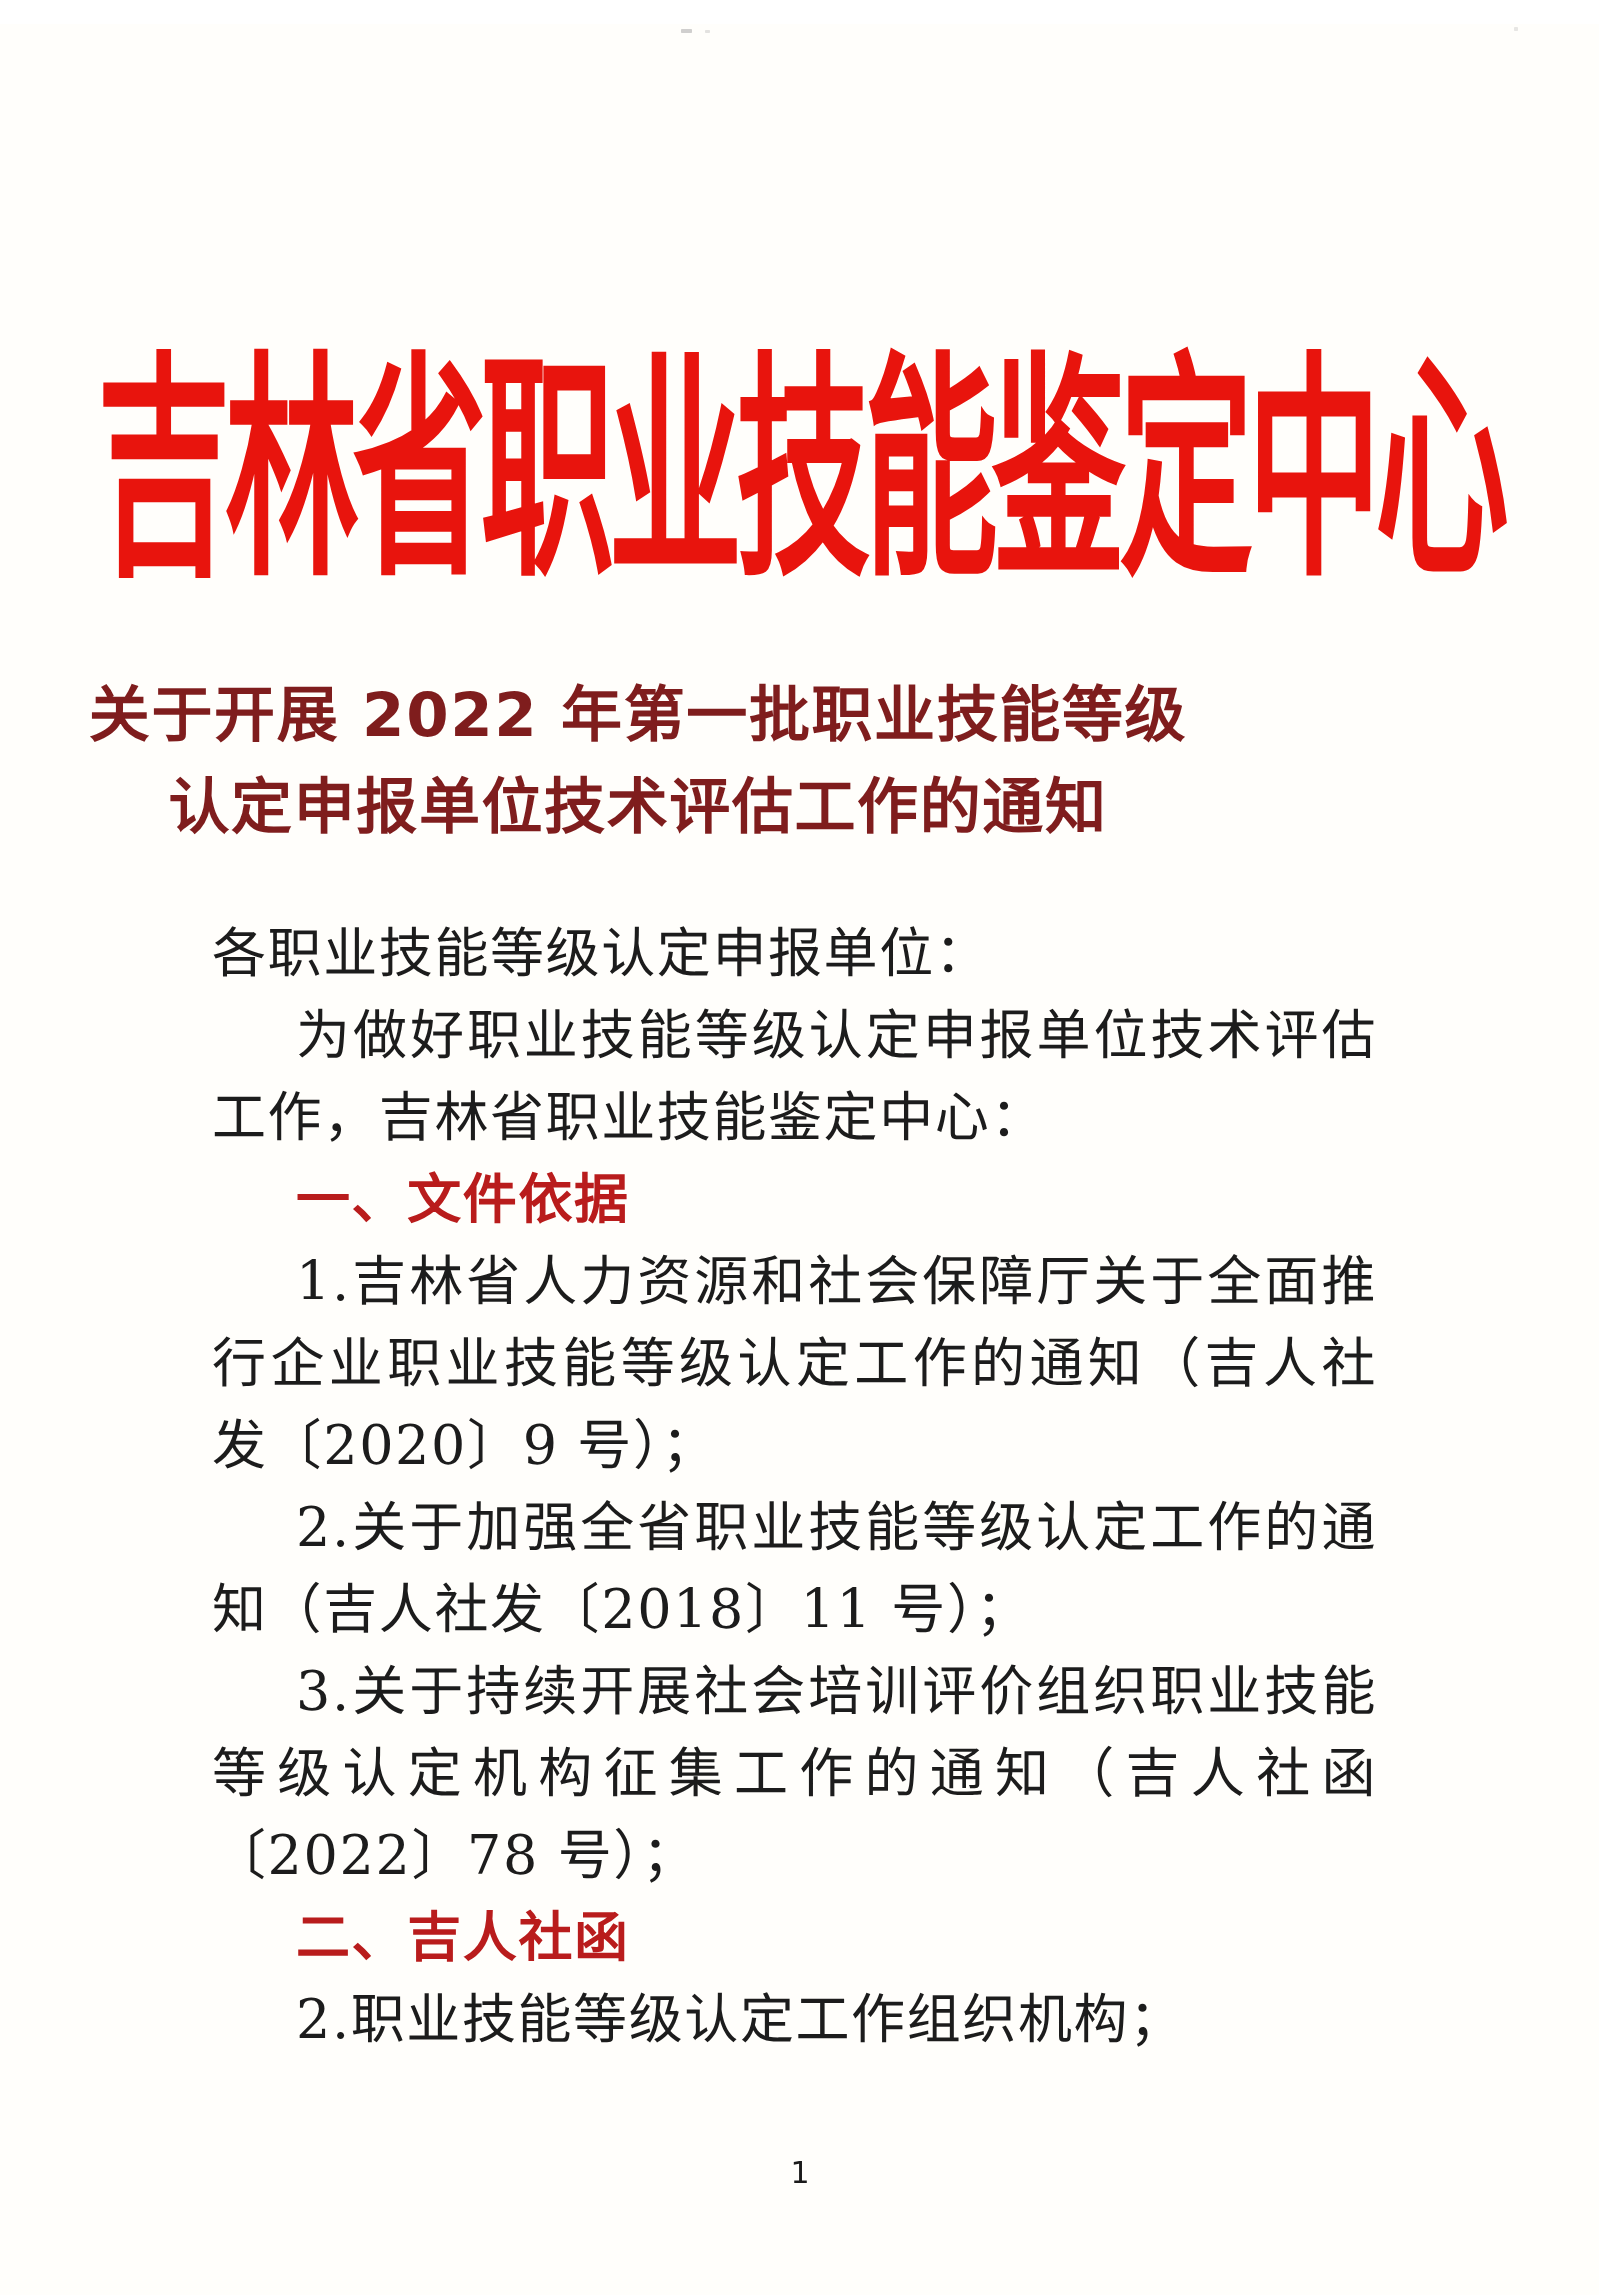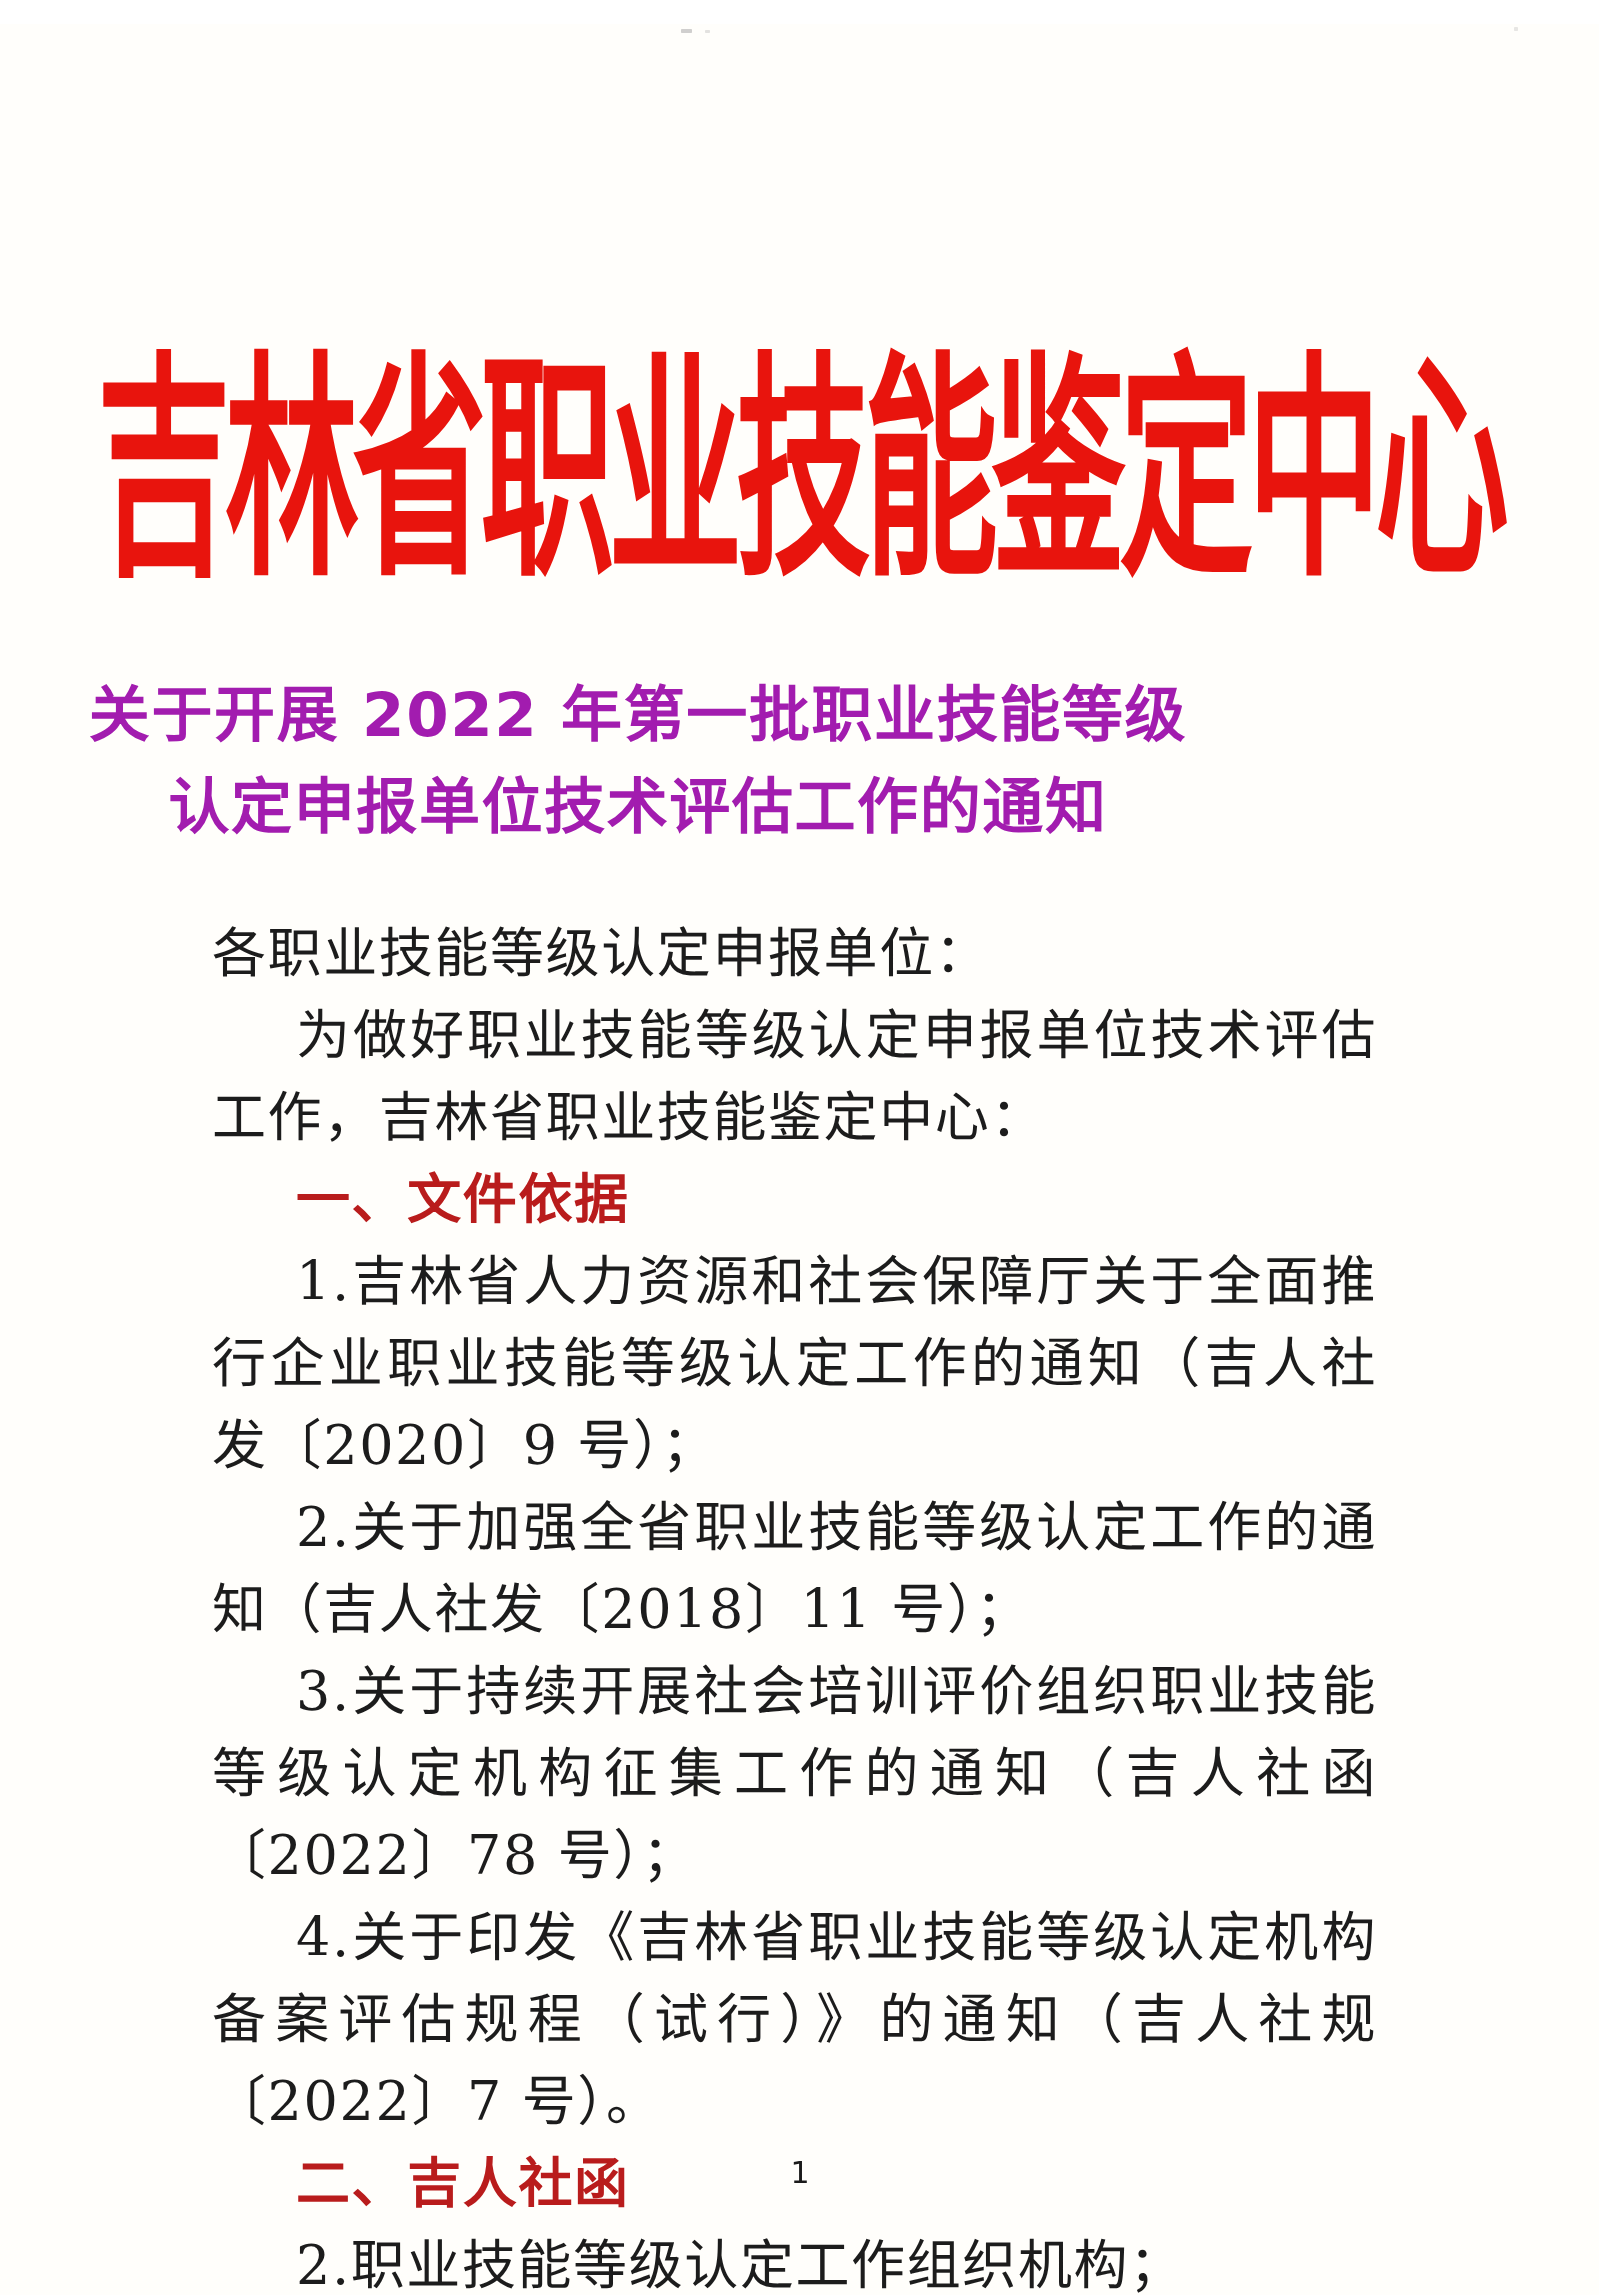--- a/index.html
+++ b/index.html
@@ -47,21 +47,21 @@
   .doc-title {
     position: absolute;
     top: 645px;
     left: 0;
     width: 1276px;
     text-align: center;
     font-family: "DejaVu Sans", sans-serif;
     font-weight: bold;
     font-size: 61px;
     line-height: 92px;
-    color: #a21caf;
+    color: #7f1d1d;
     letter-spacing: 1.6px;
   }
 
   
   .doc-body {
     position: absolute;
     top: 889px;
     left: 212px;
     width: 1165px;
     font-family: "DejaVu Serif", serif;
@@ -108,21 +108,20 @@
   </div>
 
   <div class="doc-body">
     <p class="salutation">各职业技能等级认定申报单位：</p>
     <p class="indent">为做好职业技能等级认定申报单位技术评估工作，吉林省职业技能鉴定中心：</p>
 
     <p class="indent sec-heading">一、文件依据</p>
     <p class="indent">1.吉林省人力资源和社会保障厅关于全面推行企业职业技能等级认定工作的通知（吉人社发〔2020〕9 号）；</p>
     <p class="indent">2.关于加强全省职业技能等级认定工作的通知（吉人社发〔2018〕11 号）；</p>
     <p class="indent">3.关于持续开展社会培训评价组织职业技能等级认定机构征集工作的通知（吉人社函〔2022〕78 号）；</p>
-    <p class="indent">4.关于印发《吉林省职业技能等级认定机构备案评估规程（试行）》的通知（吉人社规〔2022〕7 号）。</p>
 
     <p class="indent sec-heading">二、吉人社函</p>
     <p class="indent">2.职业技能等级认定工作组织机构；</p>
   </div>
 
   <div class="page-footer">1</div>
 
 </div>
 
 

